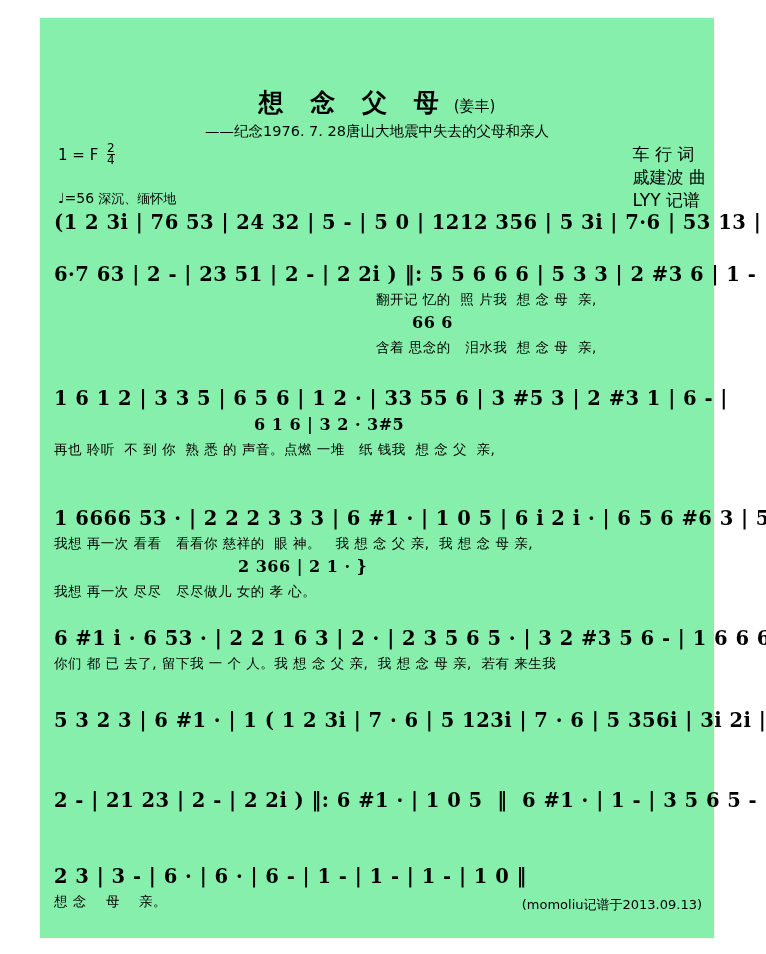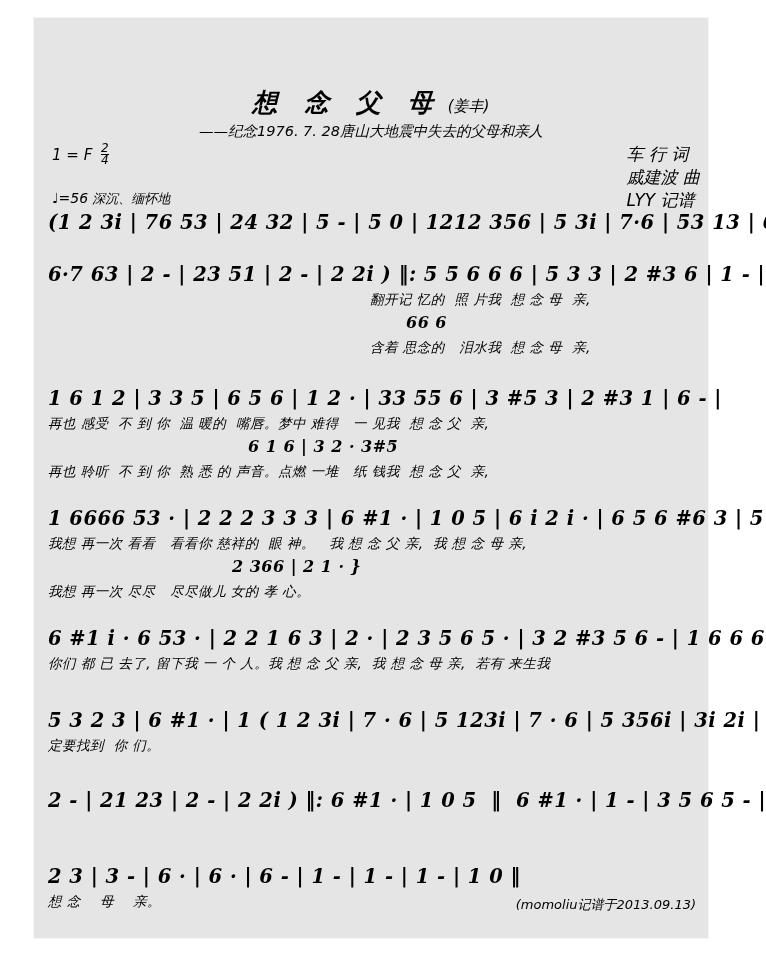--- a/index.html
+++ b/index.html
@@ -10,27 +10,26 @@
   body {
     width: 766px;
     height: 954px;
     font-family: "Liberation Serif", serif;
     color: #000;
     position: relative;
     overflow: hidden;
   }
   .sheet {
     position: absolute;
-    left: 34px;
+    left: 40px;
     top: 18px;
     width: 674px;
     height: 920px;
-    background: #e5e5e5;
+    background: #86efac;
     box-shadow: 0 0 0 1px rgba(0,0,0,0.04);
-    font-style: italic;
   }
   .page {
     position: absolute;
     inset: 0;
   }
 
   
   .title-row {
     position: absolute;
     top: 68px;
@@ -178,40 +177,38 @@
 
     <div class="line" style="top:244px;">
       <div class="notes">6·7 63 | 2 - | 23 51 | 2 - | 2 2i ) ‖: 5 5 6 6 6 | 5 3 3 | 2 #3 6 | 1 - |</div>
       <div class="lyric" style="padding-left:322px;">翻开记 忆的  照 片我  想 念 母  亲,</div>
       <div class="notes small" style="padding-left:358px;">66 6</div>
       <div class="lyric" style="padding-left:322px;">含着 思念的   泪水我  想 念 母  亲,</div>
     </div>
 
     <div class="line" style="top:368px;">
       <div class="notes">1 6 1 2 | 3 3 5 | 6 5 6 | 1 2 · | 33 55 6 | 3 #5 3 | 2 #3 1 | 6 - |</div>
-      <div class="lyric">再也 感受  不 到 你  温 暖的  嘴唇。梦中 难得   一 见我  想 念 父  亲,</div>
       <div class="notes small" style="padding-left:200px;">6 1 6 | 3 2 · 3#5</div>
       <div class="lyric">再也 聆听  不 到 你  熟 悉 的 声音。点燃 一堆   纸 钱我  想 念 父  亲,</div>
     </div>
 
     <div class="line" style="top:488px;">
       <div class="notes">1 6666 53 · | 2 2 2 3 3 3 | 6 #1 · | 1 0 5 | 6 i 2 i · | 6 5 6 #6 3 | 5 - |</div>
       <div class="lyric">我想 再一次 看看   看看你 慈祥的  眼 神。   我 想 念 父 亲,  我 想 念 母 亲,</div>
       <div class="notes small" style="padding-left:184px;">2 366 | 2 1 · }</div>
       <div class="lyric">我想 再一次 尽尽   尽尽做儿 女的 孝 心。</div>
     </div>
 
     <div class="line" style="top:608px;">
       <div class="notes">6 #1 i · 6 53 · | 2 2 1 6 3 | 2 · | 2 3 5 6 5 · | 3 2 #3 5 6 - | 1 6 6 6 6 |</div>
       <div class="lyric">你们 都 已 去了, 留下我 一 个 人。我 想 念 父 亲,  我 想 念 母 亲,  若有 来生我</div>
     </div>
 
     <div class="line" style="top:690px;">
       <div class="notes">5 3 2 3 | 6 #1 · | 1 ( 1 2 3i | 7 · 6 | 5 123i | 7 · 6 | 5 356i | 3i 2i | i6 63 |</div>
-      <div class="lyric">定要找到  你 们。</div>
     </div>
 
     <div class="line" style="top:770px;">
       <div class="notes">2 - | 21 23 | 2 - | 2 2i ) ‖: 6 #1 · | 1 0 5  ‖  6 #1 · | 1 - | 3 5 6 5 - | 5 - |</div>
     </div>
 
     <div class="line" style="top:846px;">
       <div class="notes">2 3 | 3 - | 6 · | 6 · | 6 - | 1 - | 1 - | 1 - | 1 0 ‖</div>
       <div class="lyric">想 念    母    亲。</div>
     </div>

